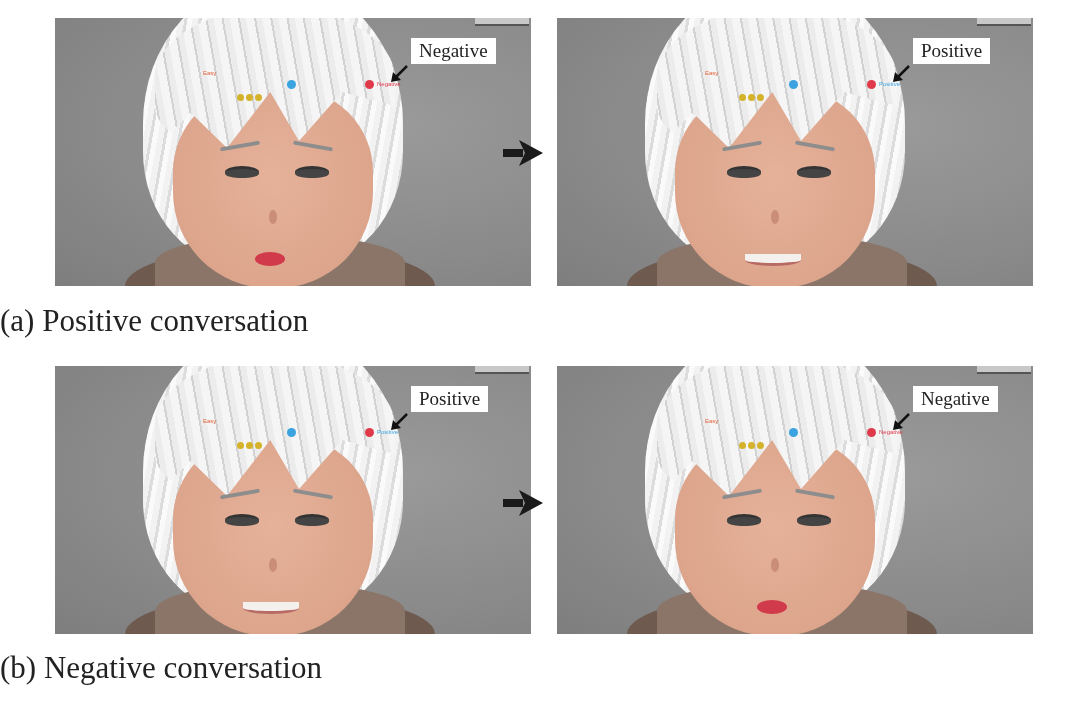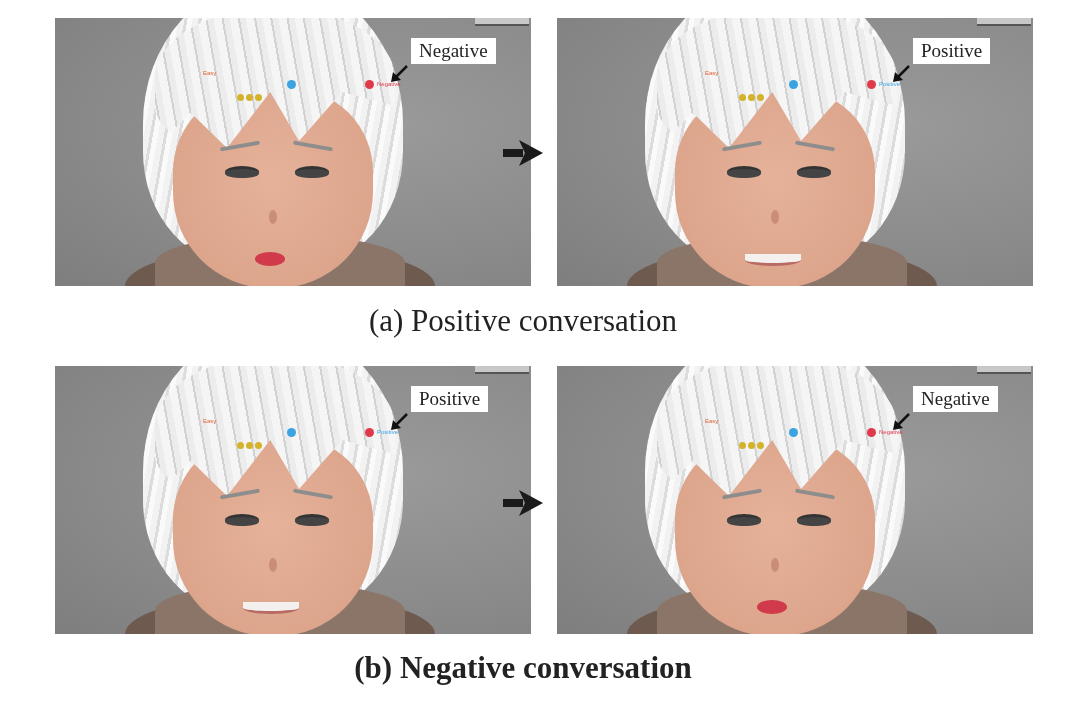--- a/index.html
+++ b/index.html
@@ -95,25 +95,25 @@
     }
     .callout-arrow {
       position: absolute; left: 334px; top: 46px; width: 20px; height: 20px;
     }
 
     .flow-arrow { position: absolute; width: 40px; height: 26px; }
     .fa-a { left: 503px; top: 140px; }
     .fa-b { left: 503px; top: 490px; }
 
     .caption {
-      position: absolute; width: 1046px; text-align: center;
+      position: absolute; width: 1046px; 
       font-family: "Liberation Serif", serif; font-size: 31px; color: #222;
     }
     .cap-a { top: 303px; }
-    .cap-b { top: 650px; font-weight: bold; }
+    .cap-b { top: 650px; }
   </style>
 </head>
 <body>
 
 <div class="panel p-a1">
   <div class="win-ctrl"></div>
   <div class="hair-back"></div>
   <div class="shoulders"></div>
   <div class="collar"></div>
   <div class="face"></div>

